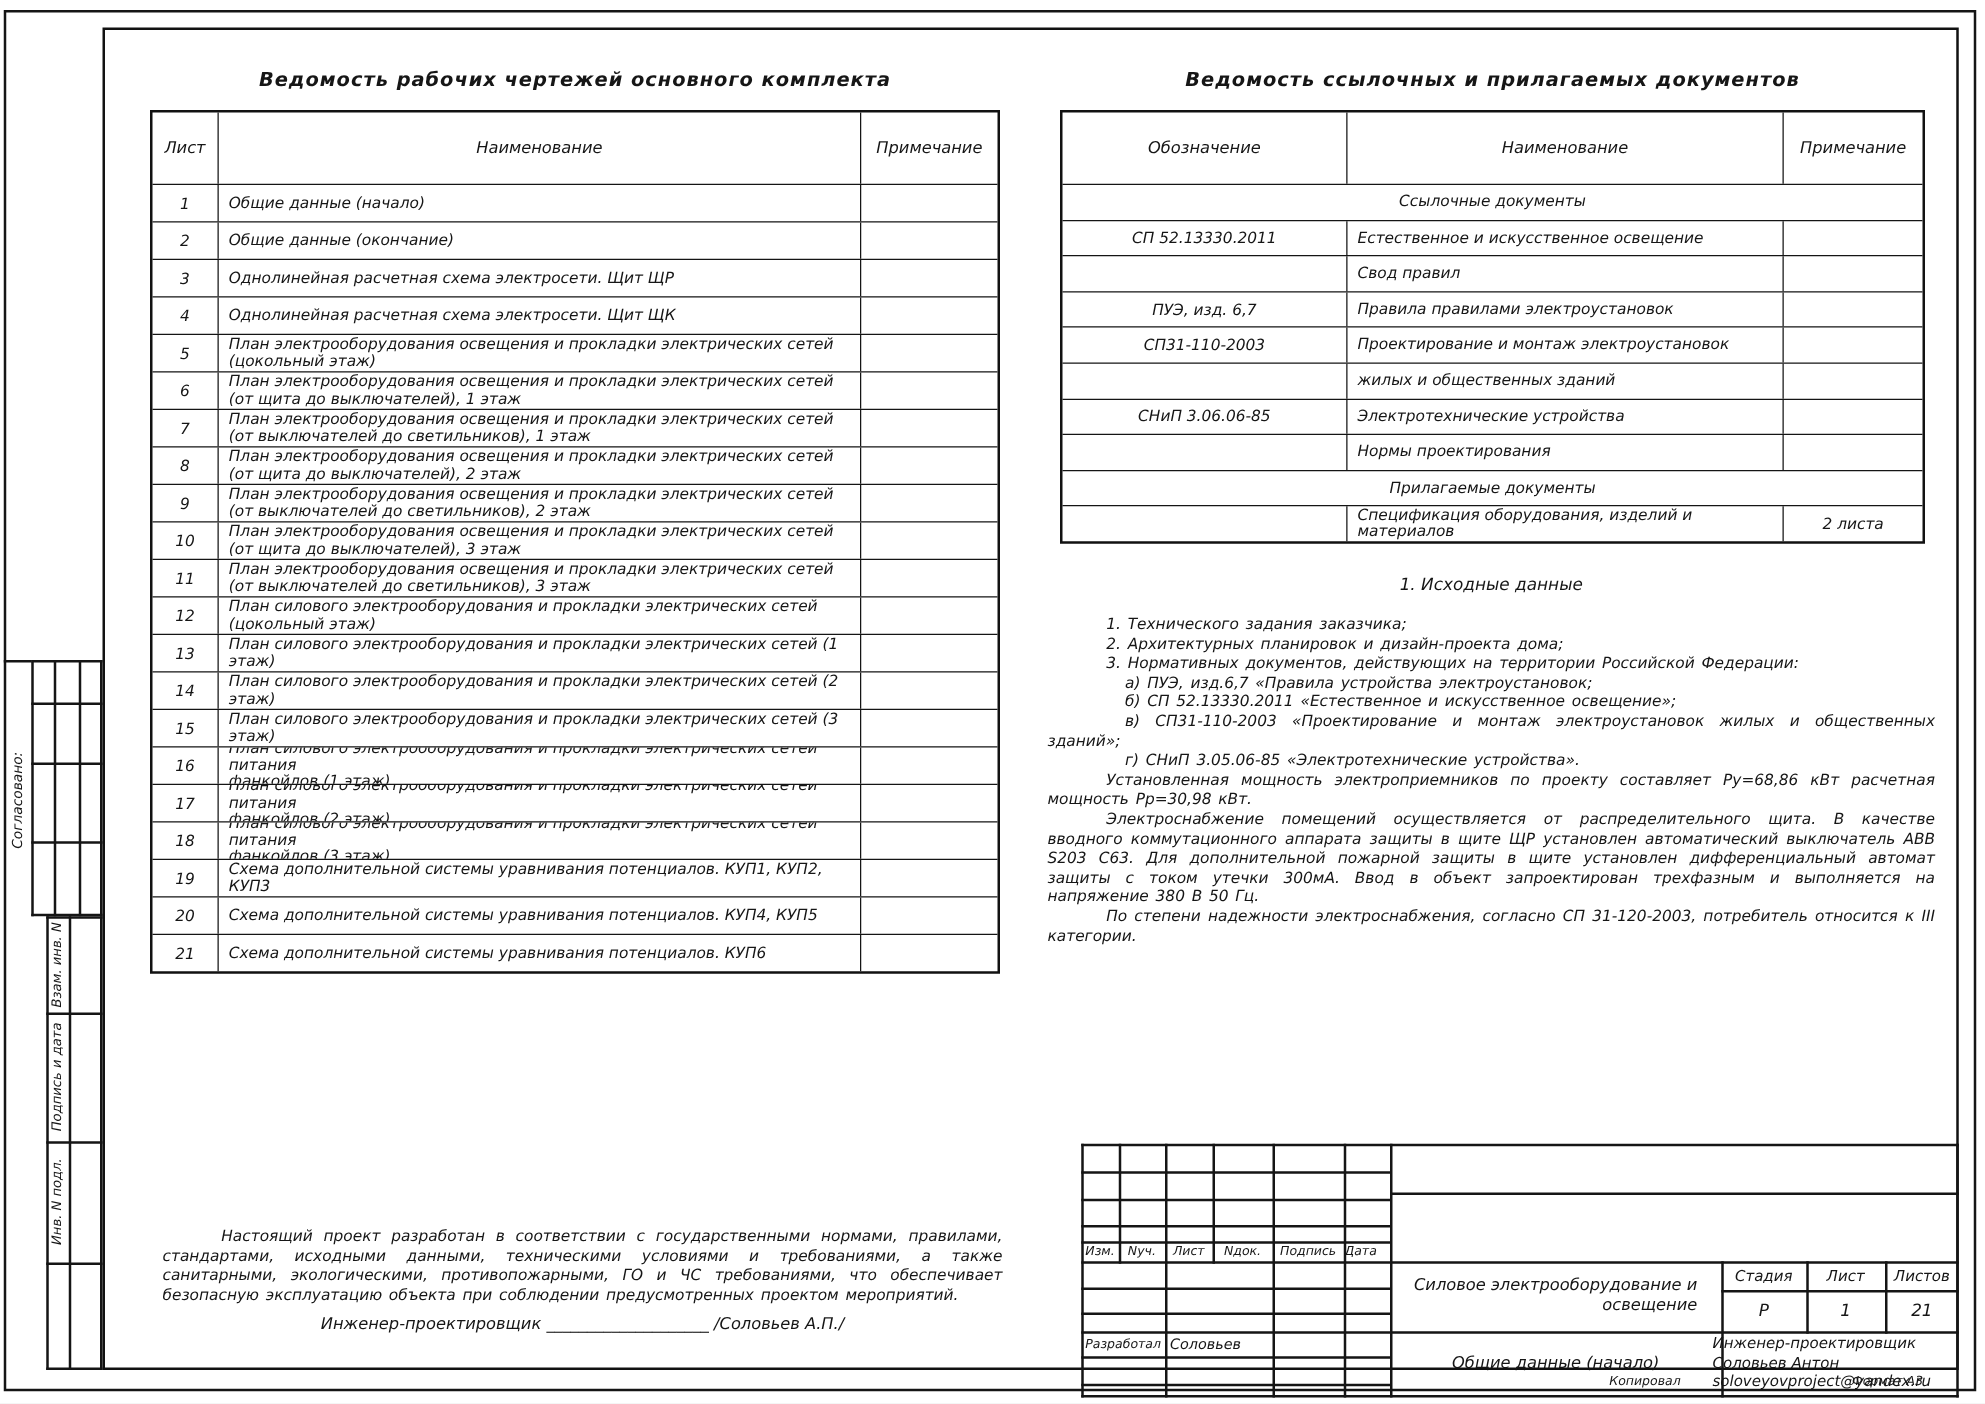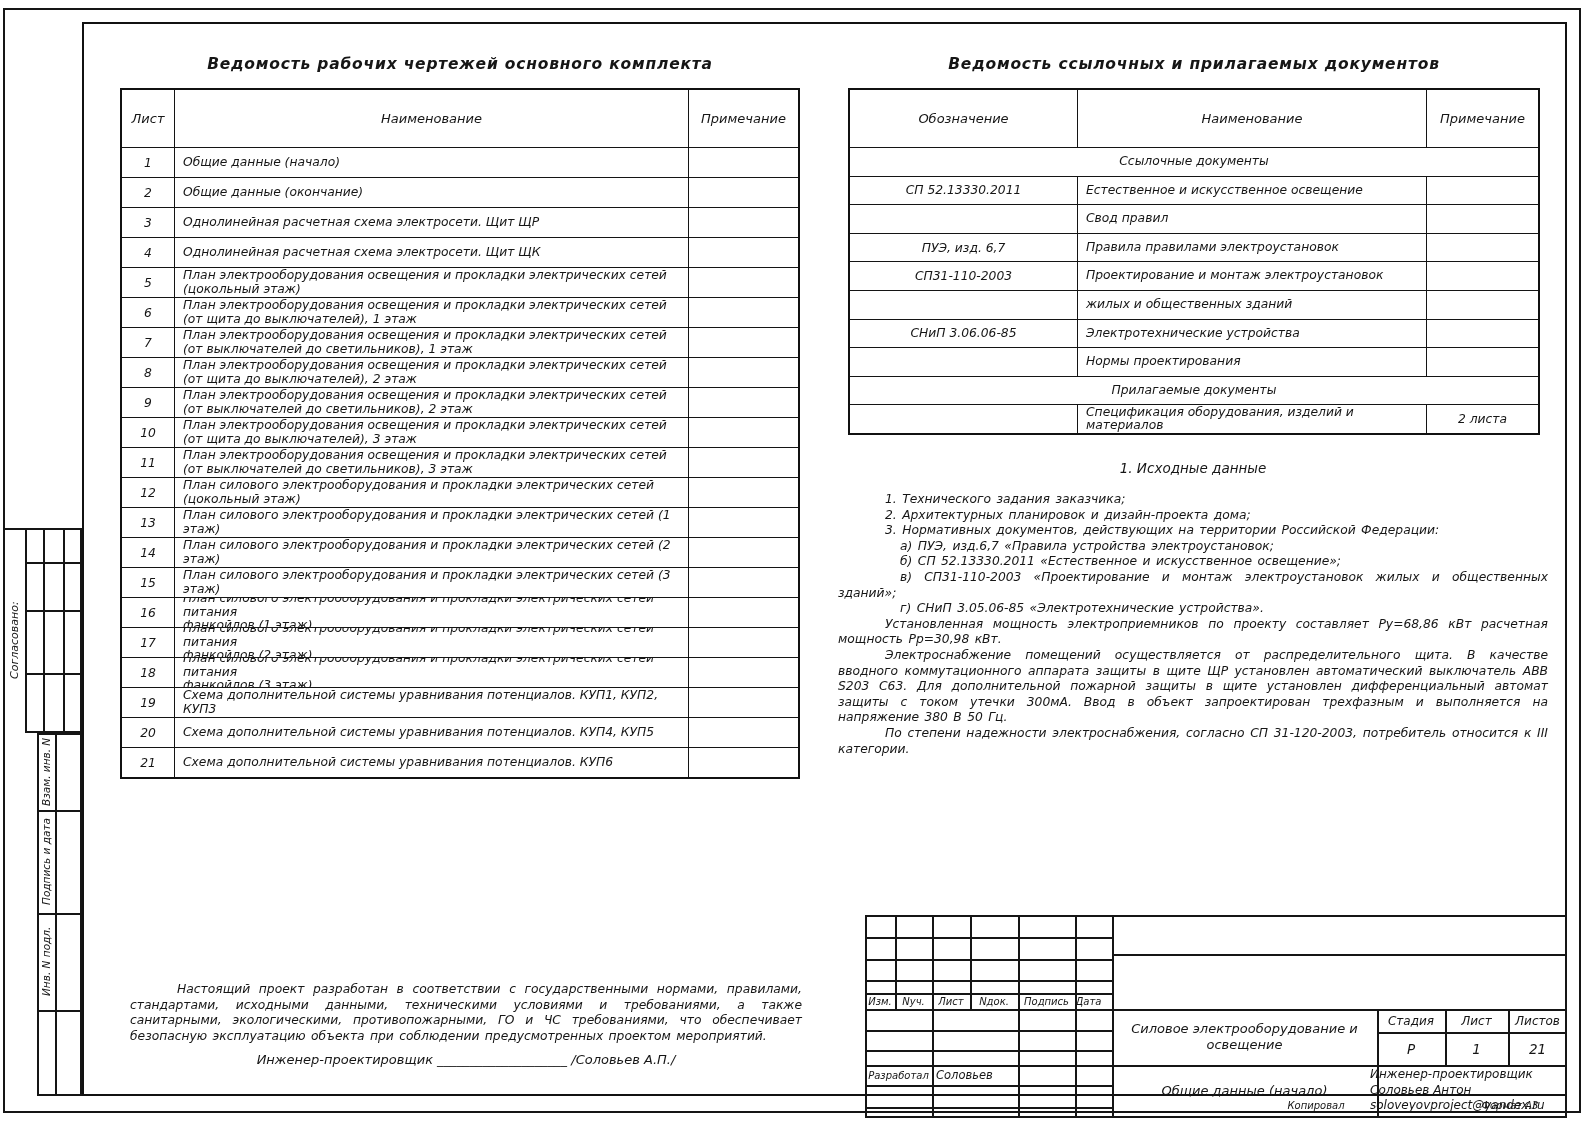--- a/index.html
+++ b/index.html
@@ -57,21 +57,21 @@
   .note-sign { position:absolute; left:130px; top:1052px; width:672px; text-align:center;
     font-size:13px; }
 
   
   .stamp { position:absolute; left:865px; top:893px; width:582px; height:203px;margin-top:22px; }
   .st { position:absolute; display:flex; align-items:center; justify-content:center;
     box-sizing:border-box; overflow:hidden; }
   .rev-label { font-size:10px; }
   .stage-hdr { font-size:12px; }
   .stage-val { font-size:13.5px; }
-  .proj-title { font-size:13px; line-height:16px; text-align:center; white-space:pre-line; }
+  .proj-title { font-size:13px; line-height:16px; text-align:right; white-space:pre-line; }
   .doc-title { font-size:13px; }
   .author { flex-direction:column; align-items:flex-start; justify-content:center;
     padding-left:9px; font-size:12px; line-height:15.5px; }
 
   
   .vlabel { position:absolute; display:flex; align-items:center; justify-content:center;
     writing-mode:vertical-rl; transform:rotate(180deg); white-space:nowrap;
     font-size:10.5px; }
   .agree-label { left:4px; top:565px; width:20px; height:150px; font-size:11px; }
   .agree-grid { position:absolute; left:25px; top:528px; width:57px; height:205px; }

